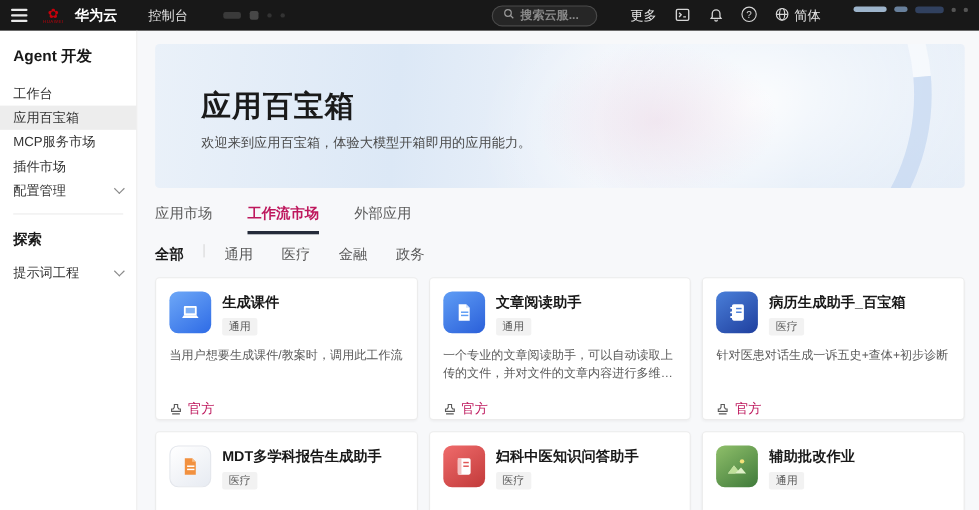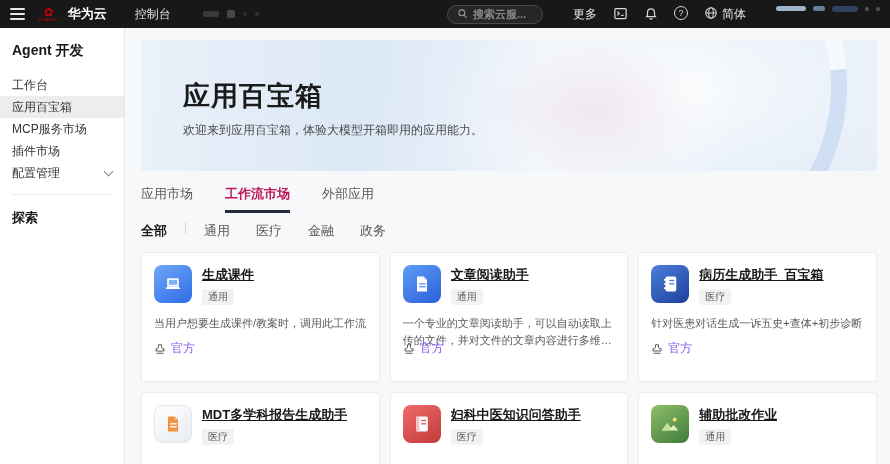--- a/index.html
+++ b/index.html
@@ -88,27 +88,27 @@
   .app-icon { width:38px; height:38px; border-radius:8px; flex:none;
     display:flex; align-items:center; justify-content:center; }
   .icon-1 { background:linear-gradient(145deg,#6ea8f7,#2e6be6); }
   .icon-2 { background:linear-gradient(145deg,#5f9df5,#2a5fd9); }
   .icon-3 { background:linear-gradient(145deg,#4a7fd9,#1f3f9e); }
   .icon-4 { background:linear-gradient(145deg,#ffffff,#e7ebf2); border:1px solid #e3e6ec; }
   .icon-5 { background:linear-gradient(145deg,#ef6b6b,#c23a3a); }
   .icon-6 { background:linear-gradient(145deg,#8fbf6a,#3f7a3a); }
   .card-meta { min-width:0; }
   .card-title { font-size:13px; font-weight:bold; color:#181818; margin-top:1px;
-    white-space:nowrap; overflow:hidden; text-overflow:ellipsis;text-decoration:underline; }
+    white-space:nowrap; overflow:hidden; text-overflow:ellipsis; }
   .card-tag { display:inline-block; font-size:10px; color:#595959; background:#f2f2f2;
     border-radius:2px; padding:1px 6px; margin-top:5px; }
   .card-desc { font-size:11px; color:#595959; line-height:1.55; margin-top:10px;
     max-height:35px; overflow:hidden; display:-webkit-box; -webkit-line-clamp:2; -webkit-box-orient:vertical; }
-  .card-foot { position:absolute; left:12px; bottom:24px; display:flex; align-items:center;
-    gap:5px; font-size:12px; color:#8b5cf6; }
+  .card-foot { position:absolute; left:12px; bottom:1px; display:flex; align-items:center;
+    gap:5px; font-size:12px; color:#be185d; }
 </style>
 </head>
 <body>
 
 <header class="topbar">
   <button class="hamburger">
       <span></span>
       <span></span>
       <span></span>
     </button>
@@ -187,20 +187,24 @@
     </div>
     <div class="sb-item">
       <span>插件市场</span>
     </div>
     <div class="sb-item">
       <span>配置管理</span>
       <i class="chev"></i>
     </div>
     <div class="sb-divider"></div>
     <div class="sb-section">探索</div>
+    <div class="sb-item">
+      <span>提示词工程</span>
+      <i class="chev"></i>
+    </div>
   </aside>
 
   <main class="main">
     <div class="banner">
       <div class="banner-blob"></div>
       <div class="banner-title">应用百宝箱</div>
       <div class="banner-sub">欢迎来到应用百宝箱，体验大模型开箱即用的应用能力。</div>
     </div>
 
     <div class="tabs">

